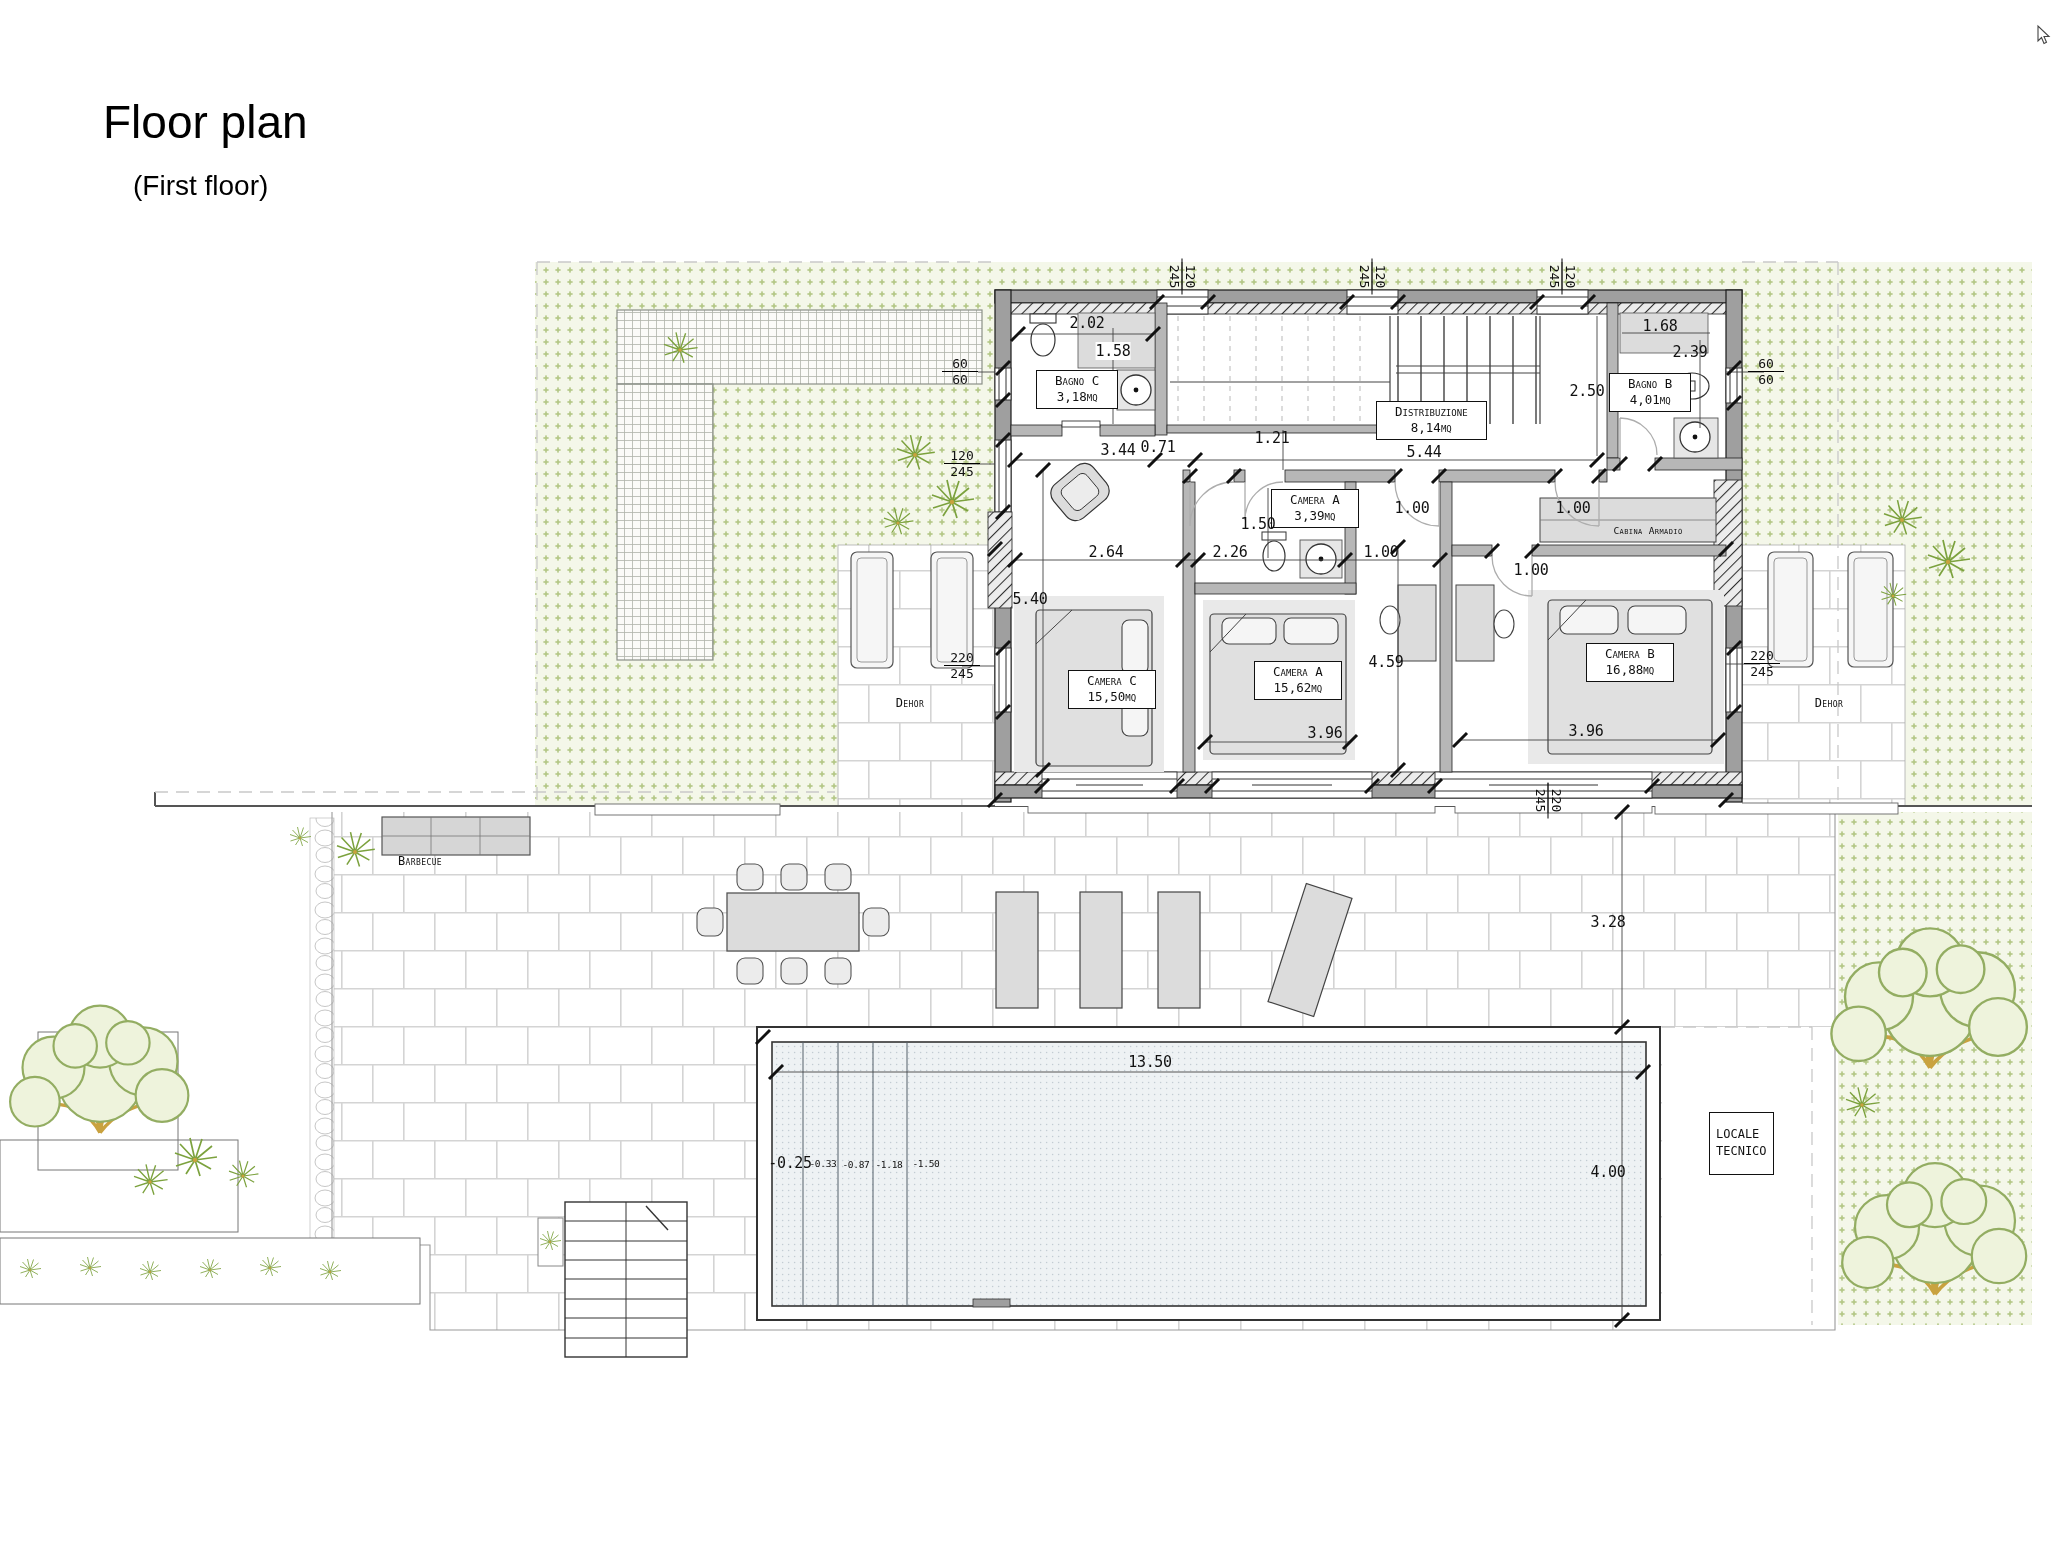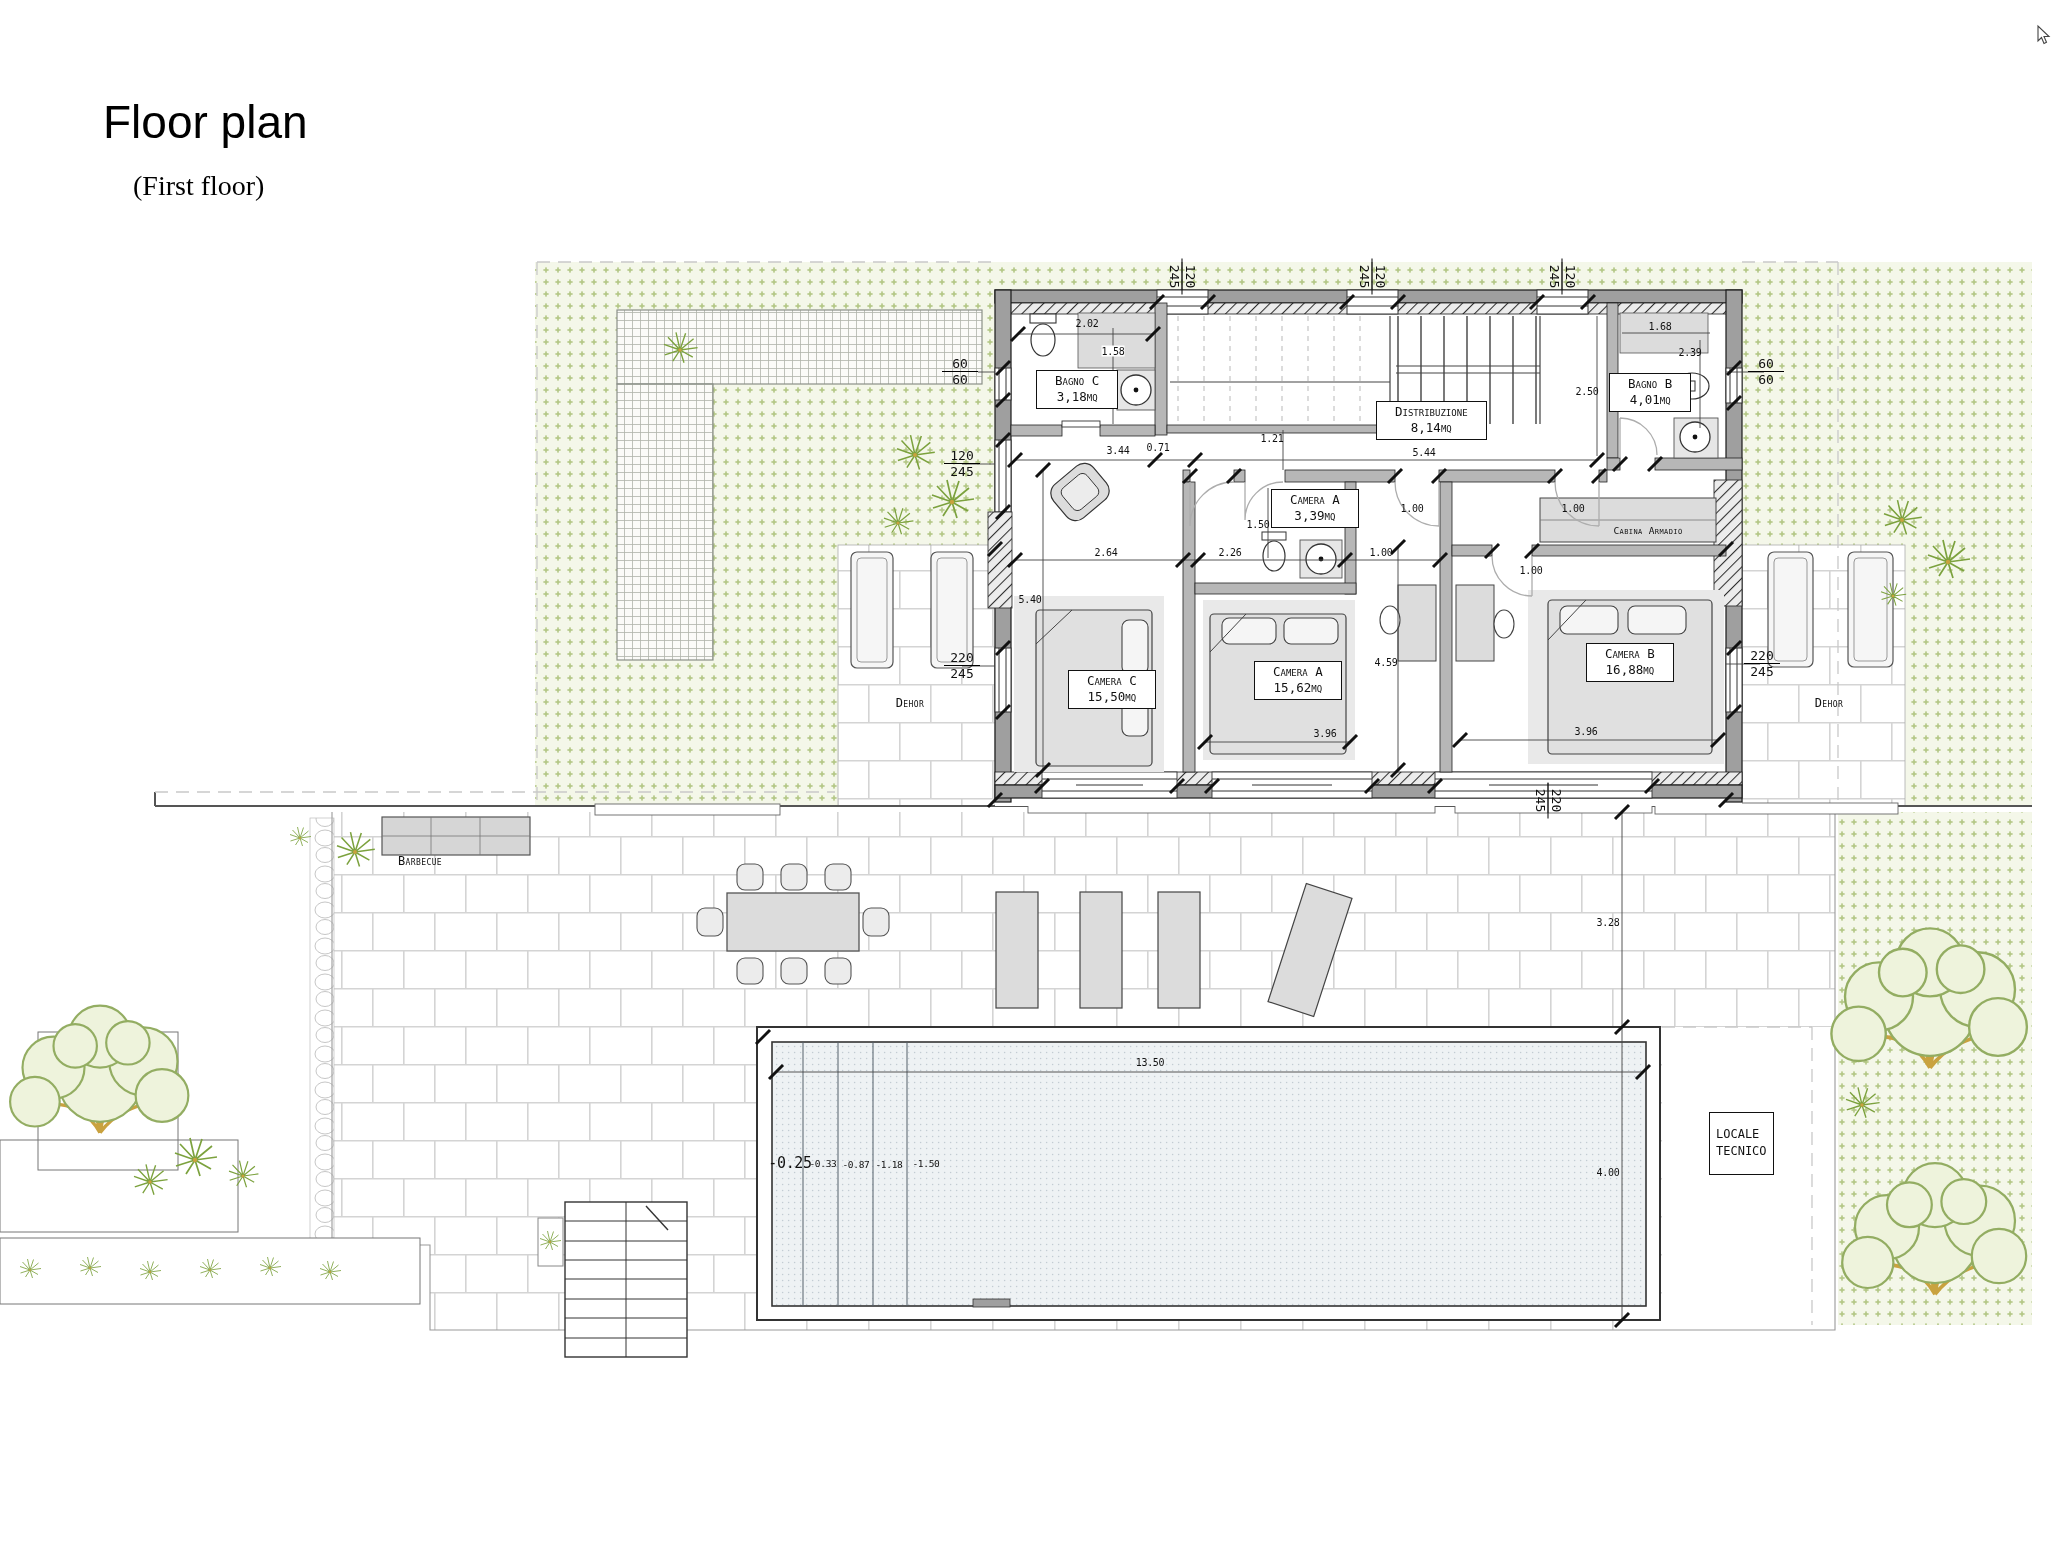--- a/index.html
+++ b/index.html
@@ -1,21 +1,21 @@
 <!DOCTYPE html>
 <html style="--wall: #9f9f9f; --wall_inner: #b7b7b7; --furniture: #dcdcdc; --garden_bg: #f4f7e9; --garden_dot: #b3c784; --brick_line: #d4d4d4; --pool_fill: #eef2f4; --pool_dot: #c2ccd3; --leaf_green: #93ad62; --branch_tan: #c9a23f;"><head>
 <meta charset="utf-8">
 <style>
   html,body{margin:0;padding:0;background:#fff}
   #stage{position:relative;width:2064px;height:1548px;overflow:hidden;font-family:"Liberation Sans",sans-serif}
   #stage svg.base{position:absolute;left:0;top:0}
   .labels{position:absolute;left:0;top:0;width:100%;height:100%;color:#111;font-family:"DejaVu Sans Mono",monospace}
   .title{position:absolute;left:103px;top:95px;font-size:46px;color:#000;font-family:"Liberation Sans",sans-serif}
-  .subtitle{position:absolute;left:133px;top:170px;font-size:28px;color:#000;font-family:Liberation Serif, serif}
-  .dim{position:absolute;font-size:10px;letter-spacing:-.3px;white-space:nowrap;transform:translate(-50%,-50%)}
+  .subtitle{position:absolute;left:133px;top:170px;font-size:28px;color:#000;font-family:Liberation Sans, sans-serif}
+  .dim{position:absolute;font-size:15px;letter-spacing:-.3px;white-space:nowrap;transform:translate(-50%,-50%)}
   .room{position:absolute;background:#fff;border:1.3px solid #111;padding:2px 18px;text-align:center;
         font-size:12.5px;line-height:1.3;font-variant:small-caps;white-space:nowrap}
   .room span{display:block}
   .locale{position:absolute;background:#fff;border:1.2px solid #111;padding:13px 6px;font-size:12px;line-height:1.45;white-space:nowrap}
   .locale span{display:block}
   .plain{position:absolute;font-size:12px;font-variant:small-caps;letter-spacing:.4px;white-space:nowrap;transform:translate(-50%,-50%)}
   .frac{position:absolute;width:36px;font-size:13px;line-height:15px;text-align:center}
   .frac span{display:block}
   .frac span:first-child{border-bottom:1.4px solid #000}
   .rot{transform:rotate(90deg)}

